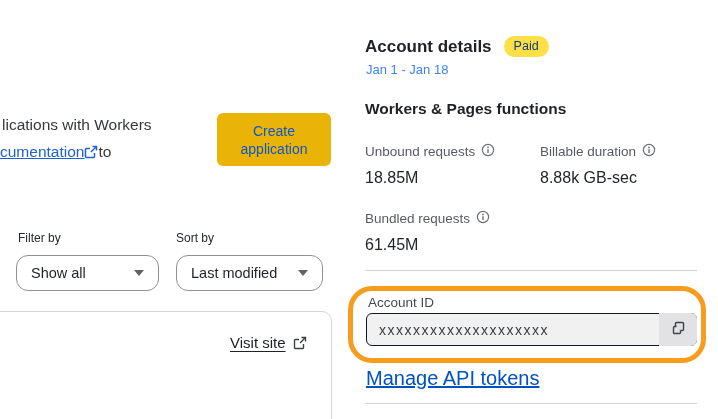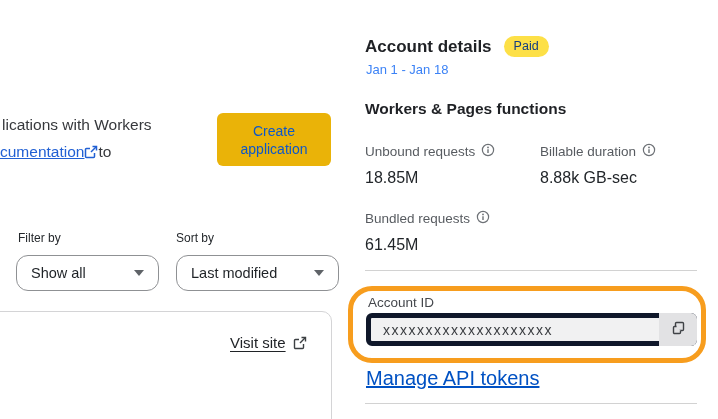--- a/index.html
+++ b/index.html
@@ -27,21 +27,21 @@
   .lbl-filter { left:18px; top:231px; }
   .lbl-sort { left:176px; top:231px; }
 
   .select-box {
     position:absolute; top:255px; height:36px; background:#fff;
     border:1px solid #8f9194; border-radius:12px;
     display:flex; align-items:center; padding:0 14px;
     font-size:14.5px; color:#1e2226; cursor:pointer;
   }
   .sel-filter { left:16px; width:143px; }
-  .sel-sort { left:176px; width:163px; }
+  .sel-sort { left:176px; width:147px; }
   .select-box .caret {
     margin-left:auto; width:0; height:0;
     border-left:5px solid transparent; border-right:5px solid transparent;
     border-top:6px solid #5f6368;
   }
 
   .list-card {
     position:absolute; left:-24px; top:311px; width:356px; height:130px;
     background:#fff; border:1px solid #d4d4d6; border-radius:10px;
   }
@@ -75,21 +75,21 @@
   .div-2 { top:403px; }
 
   .highlight-ring {
     position:absolute; left:-17px; top:286px; width:358px; height:77px;
     border:5px solid #f79d1e; border-radius:24px; pointer-events:none;
   }
 
   .acct-id-label { position:absolute; left:3px; top:295px; font-size:13.5px; color:#45484d; }
   .acct-id-wrap { position:absolute; left:1px; top:313px; width:331px; height:33px; }
   .acct-id-input {
-    width:100%; height:100%; background:#f1f1f2; border:5px solid #0f172a;
+    width:100%; height:100%; background:#f1f1f2; border:1px solid #0f172a;
     border-radius:6px; padding:0 48px 0 12px;
     font-family:inherit; font-size:14px; letter-spacing:1.5px; color:#3a3d41;
   }
   .copy-btn {
     position:absolute; right:0; top:0; width:38px; height:33px;
     background:#e2e2e4; border:none; border-radius:0 6px 6px 0;
     display:flex; align-items:center; justify-content:center; cursor:pointer;
   }
   .manage-link { position:absolute; left:1px; top:367px; font-size:20px; color:#0051c3; text-decoration:underline; cursor:pointer; }
 </style>

